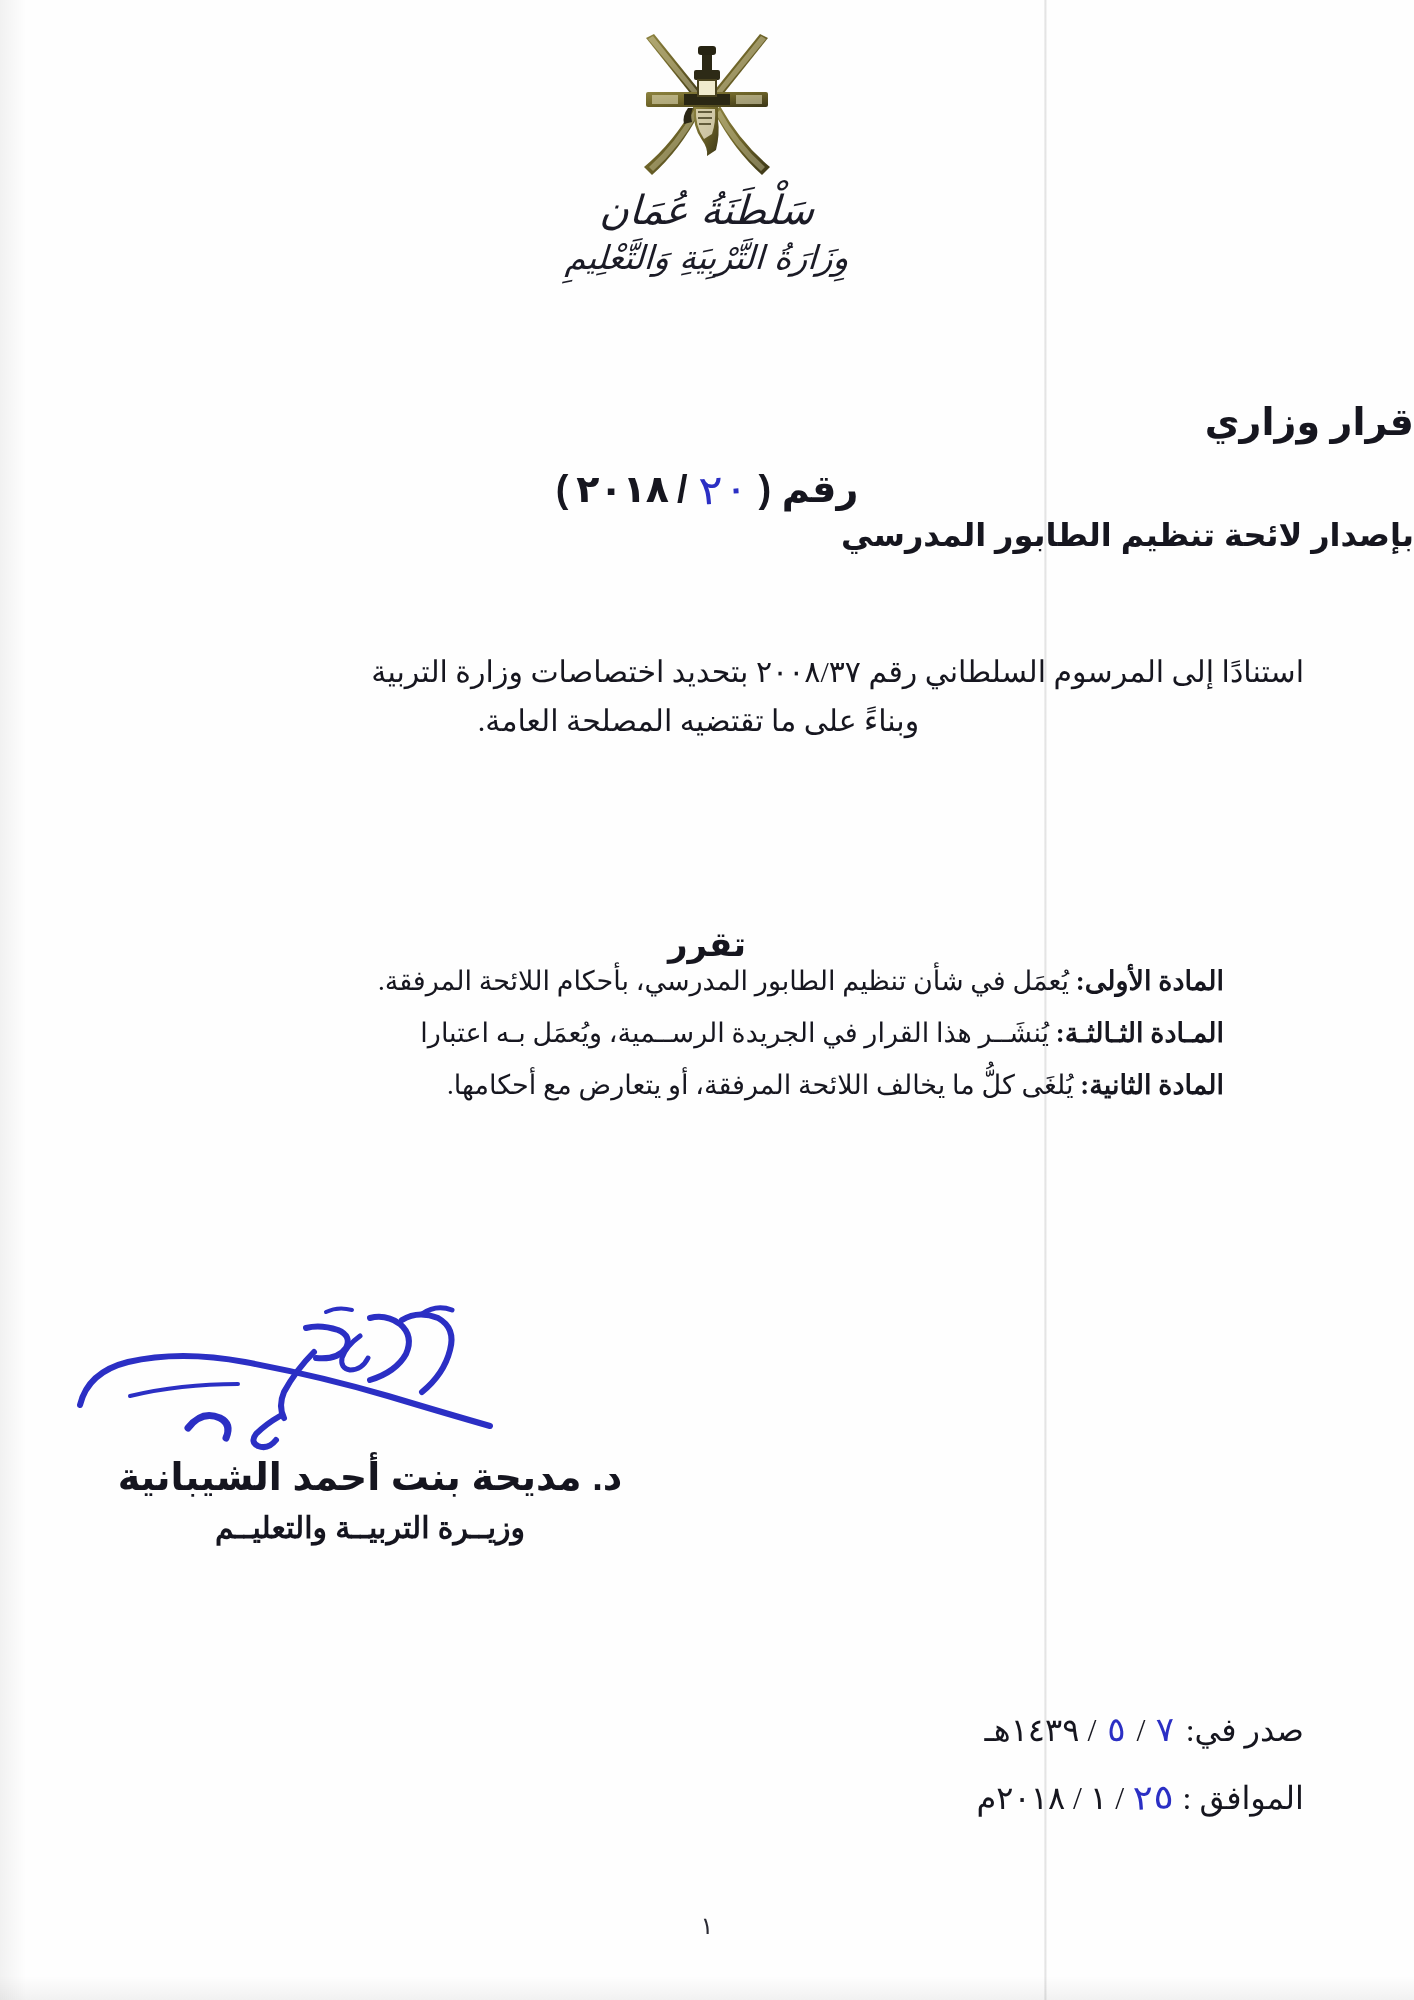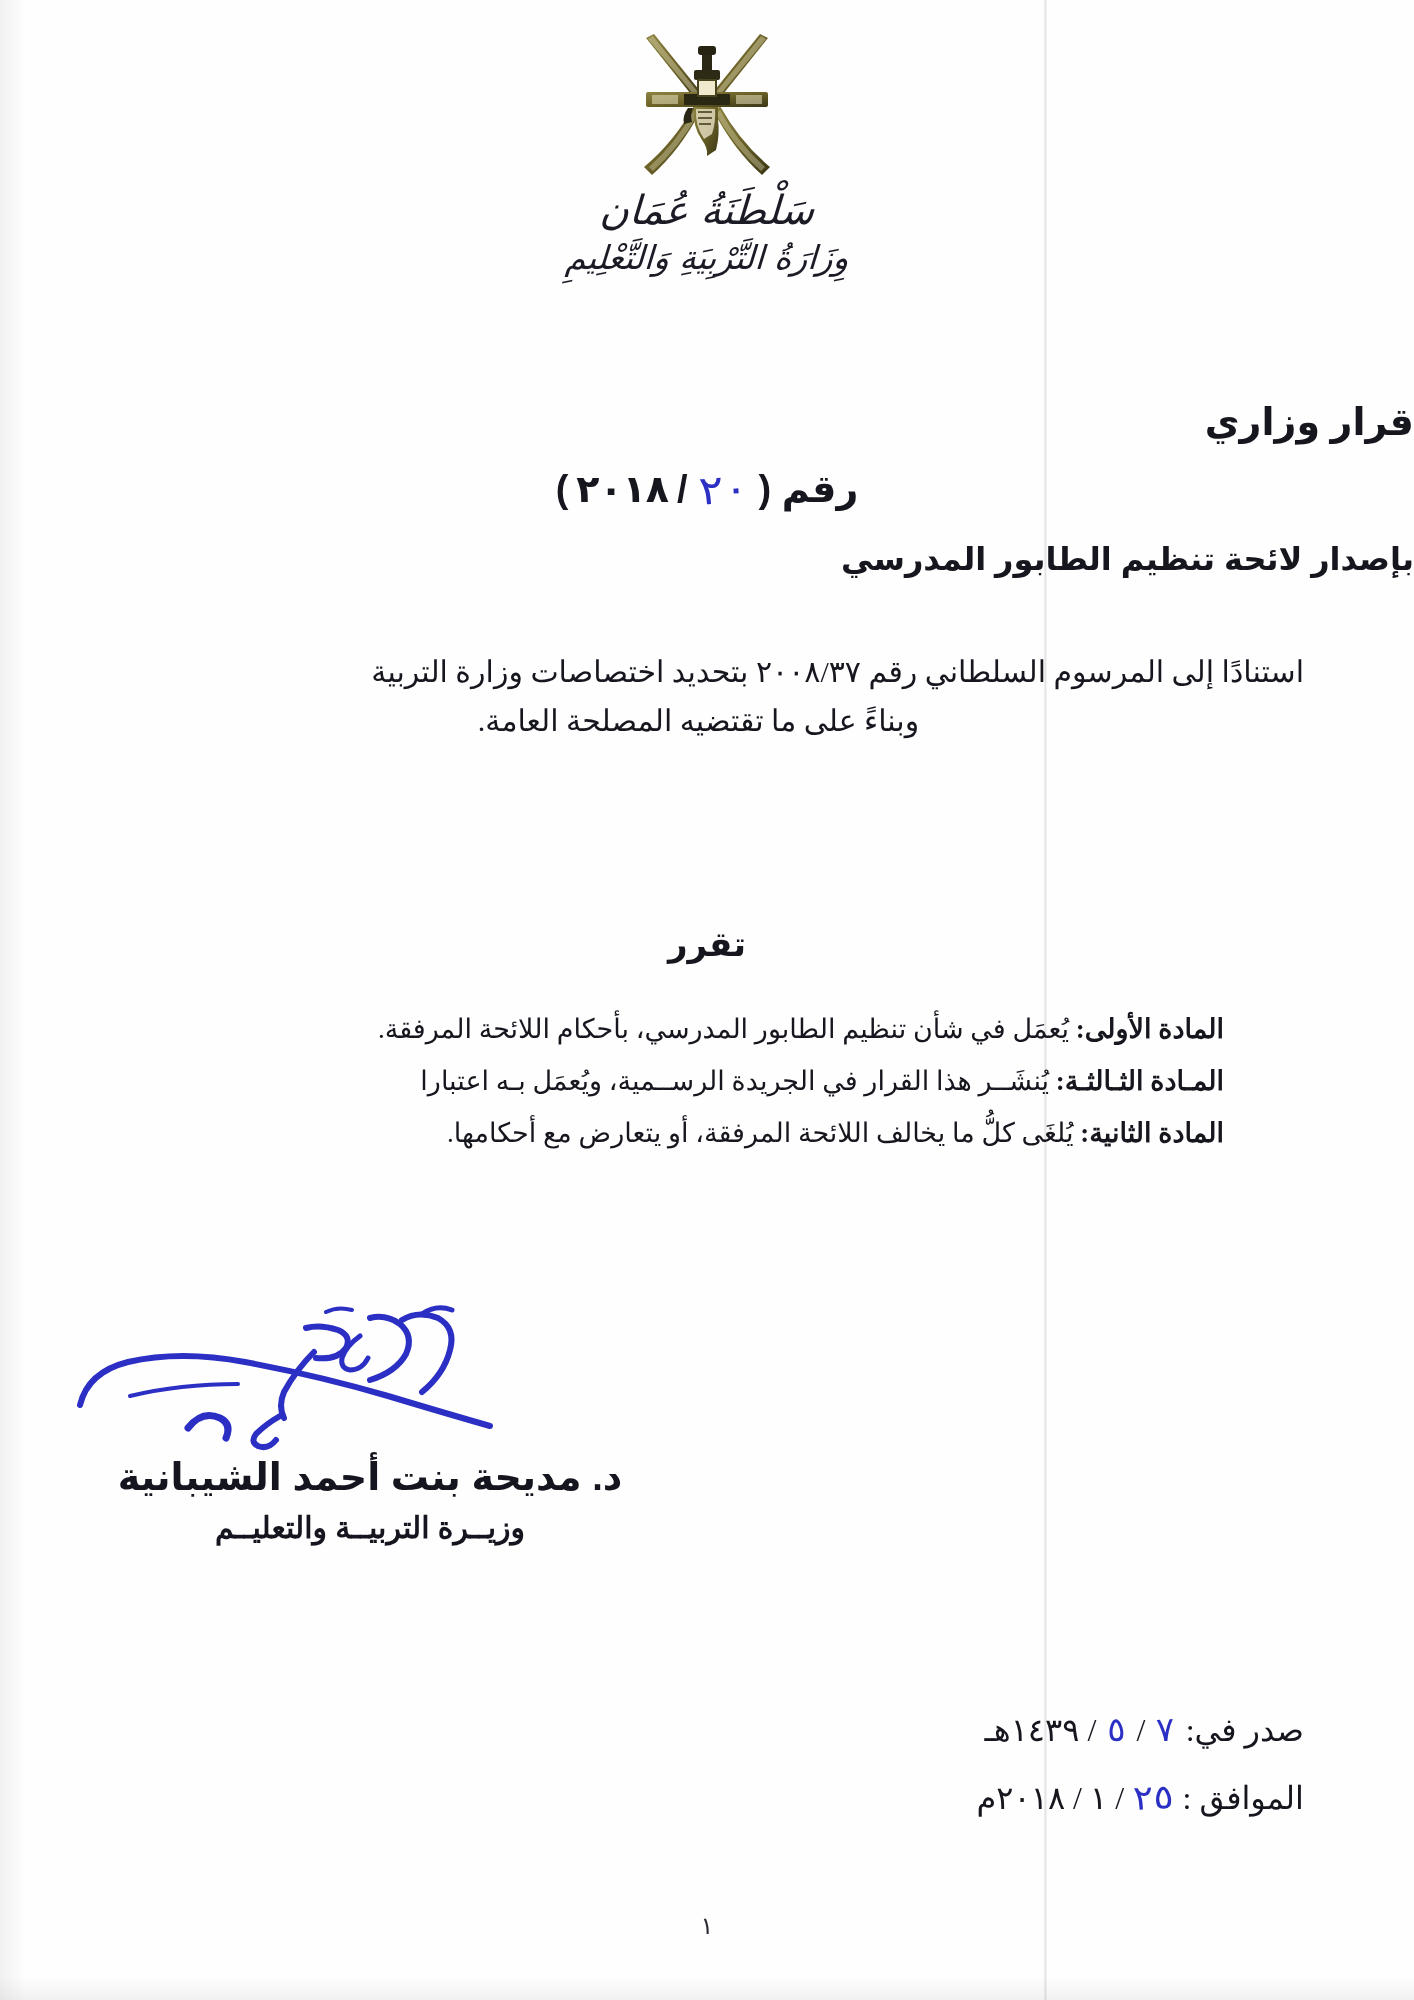--- a/index.html
+++ b/index.html
@@ -81,42 +81,42 @@
   }
   .handwritten{
     color:#2b2fc4;
     font-family:"DejaVu Sans",sans-serif;
     font-weight:normal;
     font-size:40px;
     transform:rotate(-4deg) scaleX(1.15);
     display:inline-block;
     padding:0 6px;
   }
-  .title-sub{font-size:32px;margin-top:28px;color:#16161f;}
+  .title-sub{font-size:32px;margin-top:4px;color:#16161f;}
 
   
   .body-block{
     position:absolute;top:648px;right:110px;left:93px;
     font-family:"Liberation Serif","DejaVu Serif",serif;
     font-size:30px;line-height:1.62;color:#16161f;
     text-align:right;
   }
   .body-line{margin:0;padding:0;}
   .body-line.c{text-align:center;}
 
   .decides{
     position:absolute;left:0;right:0;top:924px;
     text-align:center;
     font-family:"Liberation Sans","DejaVu Sans",sans-serif;
     font-weight:bold;font-size:34px;color:#16161f;
   }
 
   
   .articles{
-    position:absolute;top:1005px;right:190px;left:190px;
+    position:absolute;top:957px;right:190px;left:190px;
     font-family:"Liberation Serif","DejaVu Serif",serif;
     font-size:27px;line-height:1.85;color:#16161f;
     text-align:justify;text-align-last:right;
     direction:rtl;
   }
   .article{margin:0 0 2px 0;}
   .article .lbl{font-weight:bold;}
   .article-3{text-align:justify;text-align-last:right;}
   .article-3-cont{text-align:right;}
 

